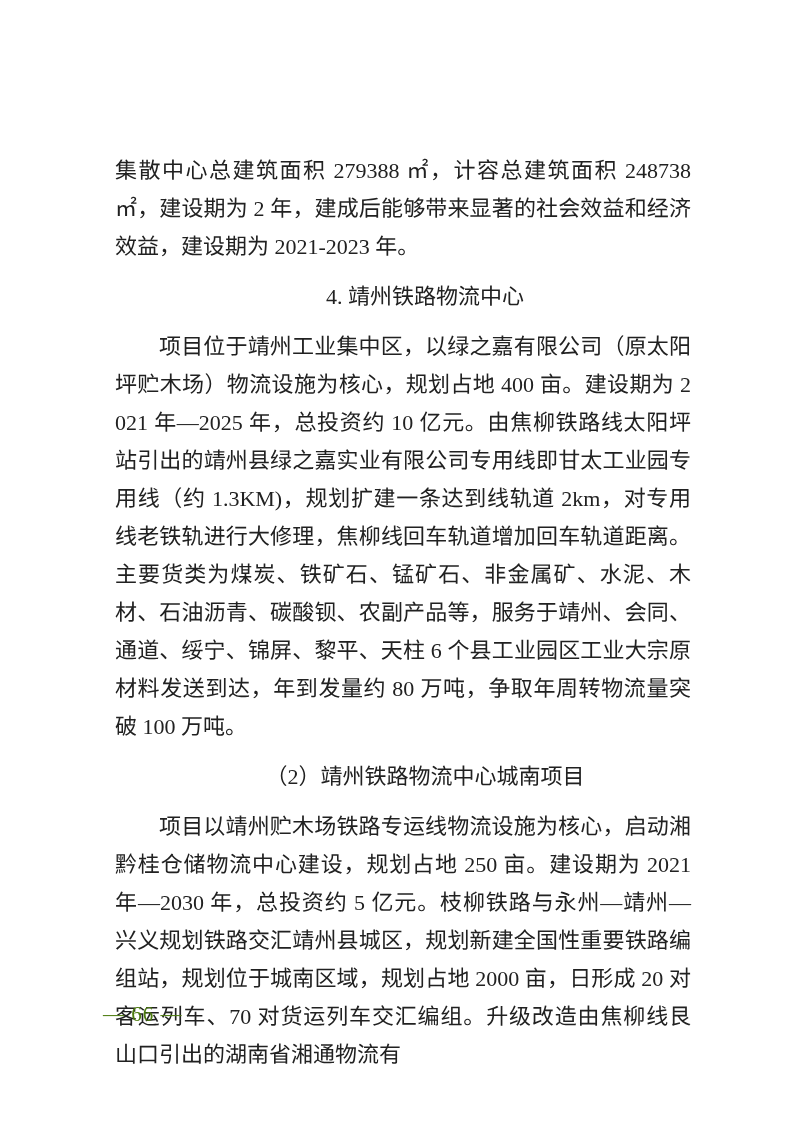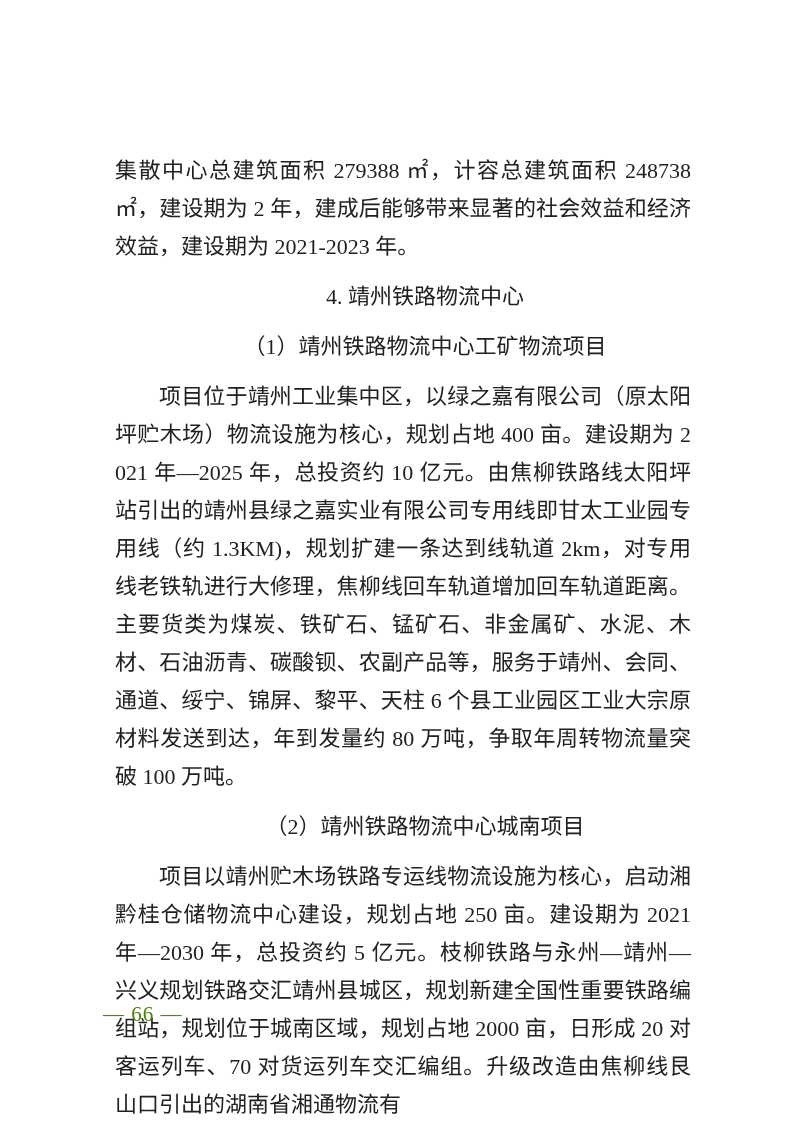--- a/index.html
+++ b/index.html
@@ -51,19 +51,18 @@
     letter-spacing: 1px;
   }
 </style>
 </head>
 <body>
 
 <div class="page">
   <div class="content">
       <p>集散中心总建筑面积 279388 ㎡，计容总建筑面积 248738 ㎡，建设期为 2 年，建成后能够带来显著的社会效益和经济效益，建设期为 2021-2023 年。</p>
       <p class="indent heading">4. 靖州铁路物流中心</p>
-      <p class="indent heading">（1）靖州铁路物流中心工矿物流项目</p>
       <p class="indent">项目位于靖州工业集中区，以绿之嘉有限公司（原太阳坪贮木场）物流设施为核心，规划占地 400 亩。建设期为 2021 年—2025 年，总投资约 10 亿元。由焦柳铁路线太阳坪站引出的靖州县绿之嘉实业有限公司专用线即甘太工业园专用线（约 1.3KM)，规划扩建一条达到线轨道 2km，对专用线老铁轨进行大修理，焦柳线回车轨道增加回车轨道距离。主要货类为煤炭、铁矿石、锰矿石、非金属矿、水泥、木材、石油沥青、碳酸钡、农副产品等，服务于靖州、会同、通道、绥宁、锦屏、黎平、天柱 6 个县工业园区工业大宗原材料发送到达，年到发量约 80 万吨，争取年周转物流量突破 100 万吨。</p>
       <p class="indent heading">（2）靖州铁路物流中心城南项目</p>
       <p class="indent">项目以靖州贮木场铁路专运线物流设施为核心，启动湘黔桂仓储物流中心建设，规划占地 250 亩。建设期为 2021 年—2030 年，总投资约 5 亿元。枝柳铁路与永州—靖州—兴义规划铁路交汇靖州县城区，规划新建全国性重要铁路编组站，规划位于城南区域，规划占地 2000 亩，日形成 20 对客运列车、70 对货运列车交汇编组。升级改造由焦柳线艮山口引出的湖南省湘通物流有</p>
     </div>
   <div class="footer">— 66 —</div>
 </div>
 
 </body></html>

